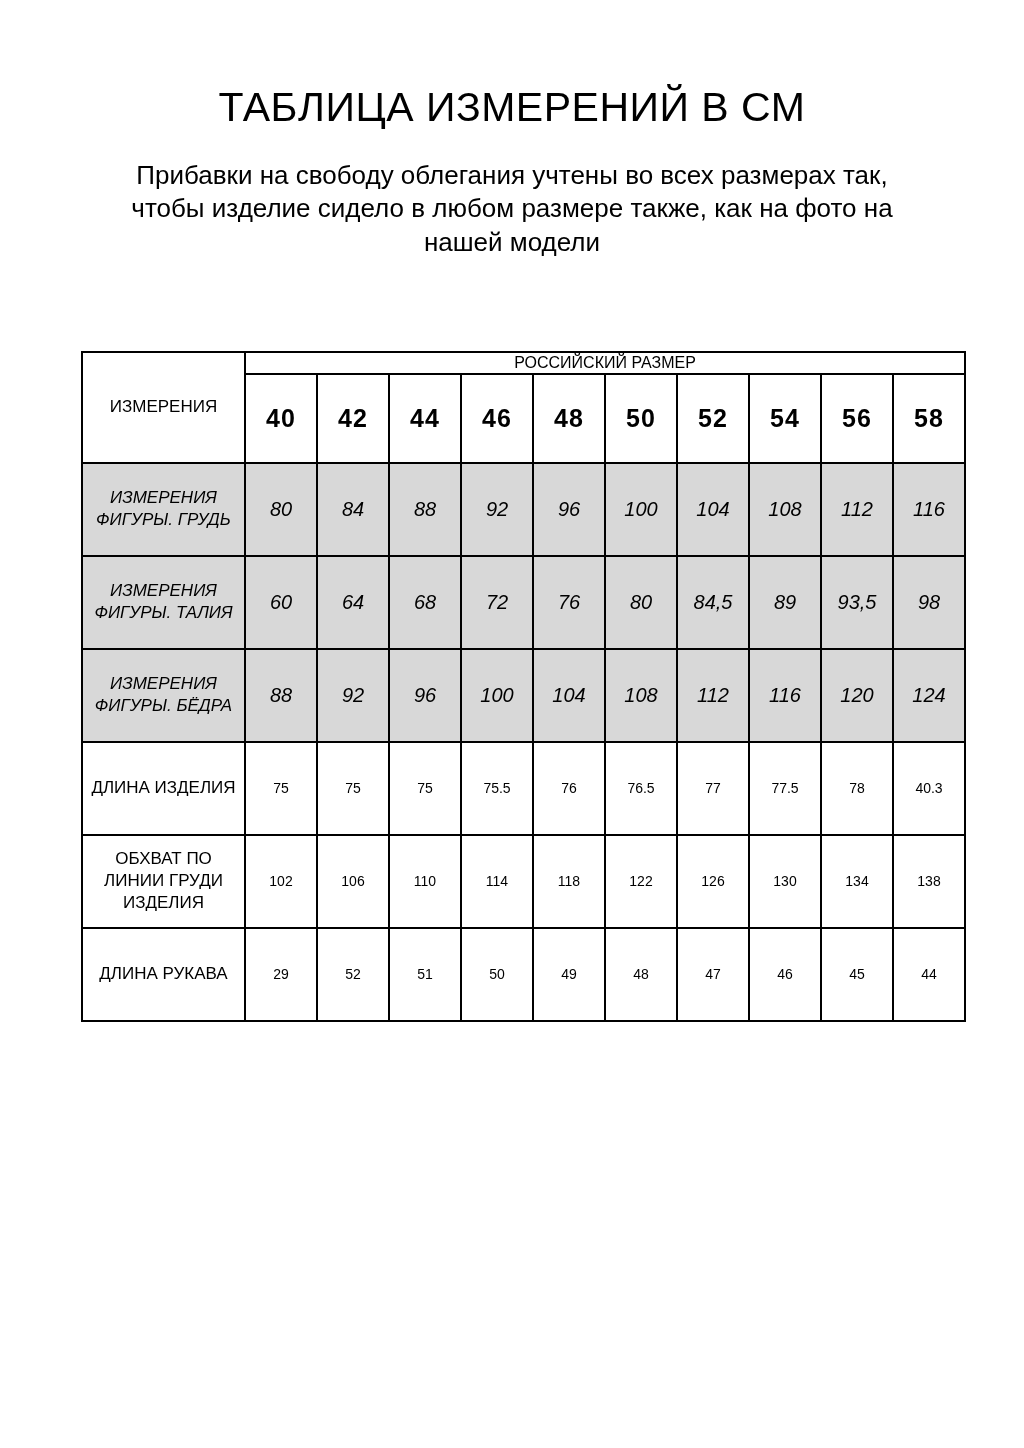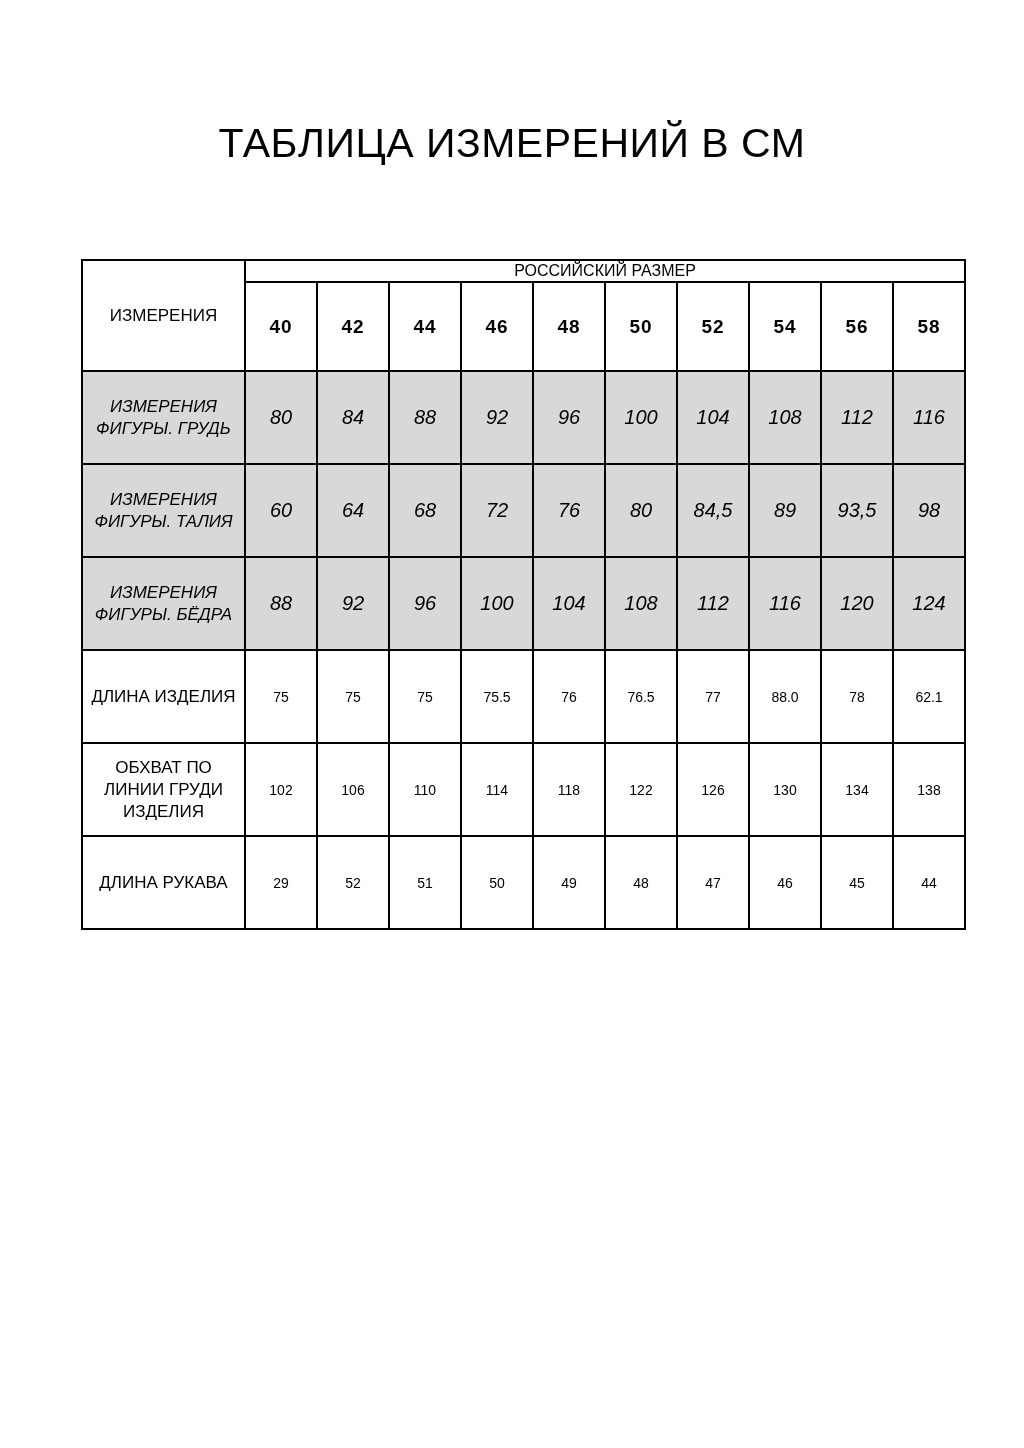--- a/index.html
+++ b/index.html
@@ -15,21 +15,21 @@
   }
   body {
     width: 1024px;
     height: 1448px;
     font-family: "Liberation Sans", "DejaVu Sans", sans-serif;
     color: var(--text-color);
   }
   .page {
     width: 1024px;
     height: 1448px;
-    padding-top: 120px;
+    padding-top: 84px;
     overflow: hidden;
   }
   .title {
     margin: 0;
     font-size: 41px;
     font-weight: normal;
     line-height: 1.15;
     text-align: center;
     letter-spacing: 0.5px;
   }
@@ -62,21 +62,21 @@
     font-weight: normal;
   }
   tr.group-row { height: 22px; }
   .size-group-header {
     font-size: 16px;
     line-height: 18px;
   }
   tr.sizes-row { height: 89px; }
   .corner-label { font-size: 17px; }
   .size-header {
-    font-size: 19px;
+    font-size: 25px;
     font-weight: bold !important;
     letter-spacing: 1px;
     border-radius: 10px;
   }
   tbody tr { height: 93px; }
   .row-label {
     font-size: 17px;
     line-height: 1.3;
     white-space: pre-line;
   }
@@ -92,20 +92,23 @@
   }
 </style>
 </head>
 <body>
 
 <div class="page">
 
   <h1 class="title">ТАБЛИЦА ИЗМЕРЕНИЙ В СМ</h1>
 
 
+  <p class="note">Прибавки на свободу облегания учтены во всех размерах так,
+чтобы изделие сидело в любом размере также, как на фото на
+нашей модели</p>
 
   <table class="measurements">
     <colgroup>
       <col style="width:163px">
       <col style="width:72px">
         <col style="width:72px">
         <col style="width:72px">
         <col style="width:72px">
         <col style="width:72px">
       <col style="width:72px">
@@ -177,23 +180,23 @@
       </tr>
       <tr>
         <th class="row-label">ДЛИНА ИЗДЕЛИЯ</th>
         <td class="measurement-cell">75</td>
         <td class="measurement-cell">75</td>
         <td class="measurement-cell">75</td>
         <td class="measurement-cell">75.5</td>
         <td class="measurement-cell">76</td>
         <td class="measurement-cell">76.5</td>
         <td class="measurement-cell">77</td>
-        <td class="measurement-cell">88.0</td>
+        <td class="measurement-cell">77.5</td>
         <td class="measurement-cell">78</td>
-        <td class="measurement-cell">62.1</td>
+        <td class="measurement-cell">40.3</td>
       </tr>
       <tr>
         <th class="row-label">ОБХВАТ ПО
 ЛИНИИ ГРУДИ
 ИЗДЕЛИЯ</th>
         <td class="measurement-cell">102</td>
         <td class="measurement-cell">106</td>
         <td class="measurement-cell">110</td>
         <td class="measurement-cell">114</td>
         <td class="measurement-cell">118</td>

